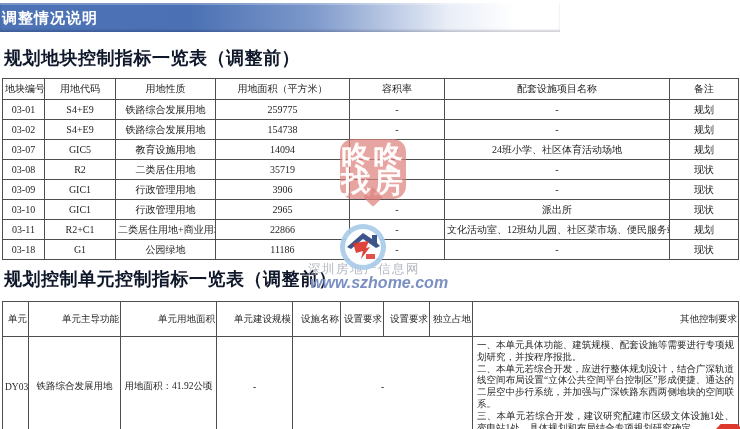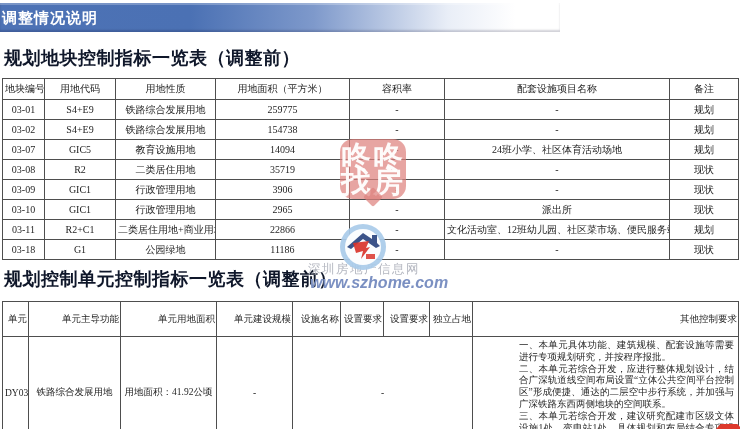--- a/index.html
+++ b/index.html
@@ -35,21 +35,21 @@
   }
   #table1 { top:78px; }
   #table1 th { height:21px; }
   #table1 td { height:20px; }
   #table2 { top:301px; }
   #table2 th { height:35px; font-size:9.5px; padding:0 1px;text-align:right; }
   #table2 td { height:87px; font-size:9.5px; }
   #table2 td.other-req {
     text-align:left; vertical-align:top; padding:3px 4px 2px 4px; white-space:normal;
   }
-  .req-item { font-size:9.5px; line-height:11.8px; text-align:justify; color:#1f1f1f;margin-left:42px; }
+  .req-item { font-size:9.5px; line-height:11.8px; text-align:justify; color:#1f1f1f; }
   
   .stamp-pink {
     position:absolute; left:340px; top:139px; width:66px; height:60px;
     background:rgba(222,130,126,0.72); border-radius:13px; z-index:5;
     display:flex; flex-direction:column; align-items:center; justify-content:center;
   }
   .stamp-pink::after {
     content:""; position:absolute; left:26px; bottom:-5px; width:14px; height:14px;
     background:rgba(222,130,126,0.72); transform:rotate(45deg); border-radius:2px;
   }

